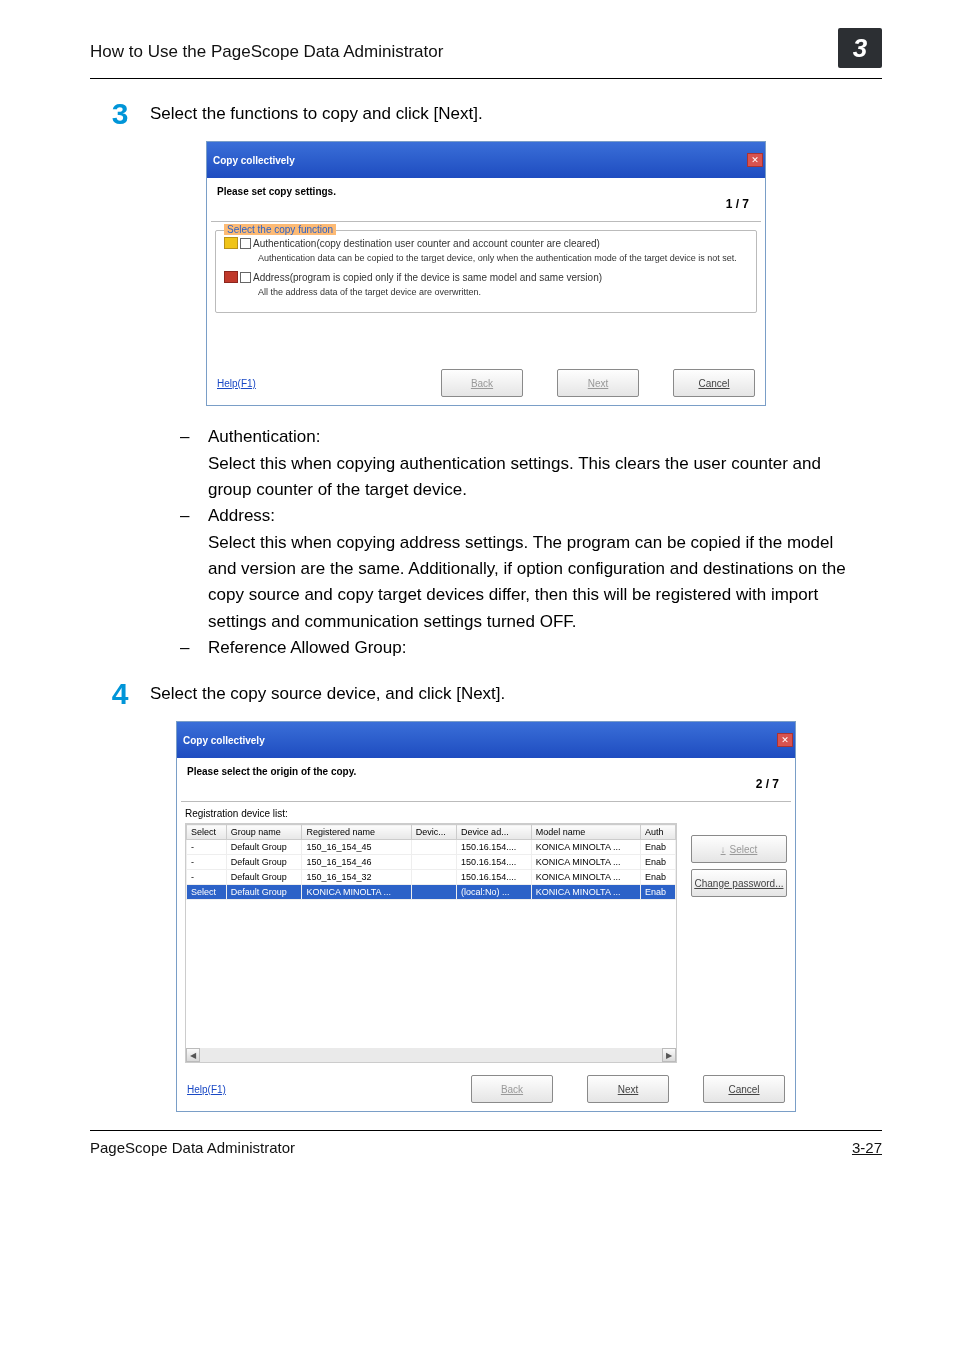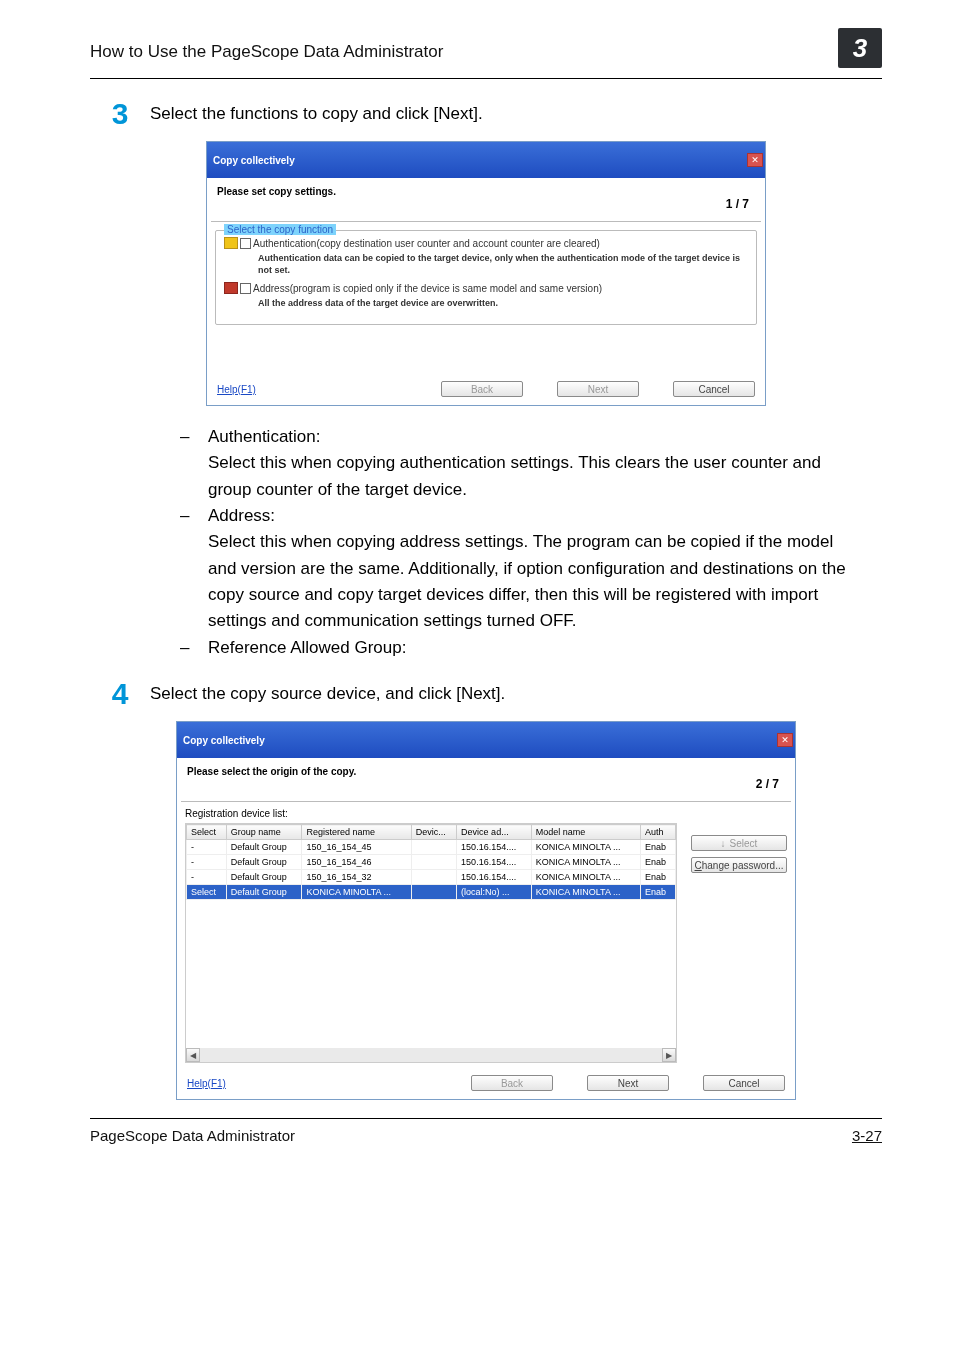--- a/index.html
+++ b/index.html
@@ -25,33 +25,33 @@
   .dlg-titlebar { height: 36px; background: linear-gradient(#3a6fd8, #1e4cc0); display:flex; align-items:center; padding: 0 2px 0 6px; }
   .dlg-title { color: #fff; font-weight: 700; font-size: 10px; }
   .dlg-close { margin-left:auto; width:16px; height:14px; background:#d9534f; border:1px solid #a33; display:flex; align-items:center; justify-content:center; color:#fff; font-size:9px; line-height:1;}
   .dlg-content { padding: 0; }
   .dlg-head { padding: 8px 10px 10px 10px; display:flex;flex-direction:column; }
   .dlg-head-text { font-size: 10px; font-weight:700; }
   .dlg-count { margin-left:auto; font-size:12px; font-weight:700; color:#000; padding-right:6px;}
   .dlg-sep { height:1px; background:#bbb; margin: 0 4px; }
   .dlg-section { padding: 4px 8px 0 8px; }
   .fs { border:1px solid #bbb; border-radius:2px; margin: 4px 0 8px 0; padding: 6px 8px 8px 8px; position:relative; }
-  .fs-legend { position:absolute; top:-7px; left:8px; background:#7dd3fc; padding: 0 3px; font-size:10px; color:#2d63c7; }
+  .fs-legend { position:absolute; top:-7px; left:8px; background:#fdba74; padding: 0 3px; font-size:10px; color:#2d63c7; }
   .chkline { display:flex; align-items:flex-end; gap:2px; margin-bottom:4px; }
   .micon { width:14px; height:12px; display:inline-block; border:1px solid #ccc; background:#eee; flex:0 0 auto; }
   .micon.red { background:#c0392b; border-color:#8c261e; }
   .micon.green { background:#f0c419; border-color:#b8911a; }
   .micon.orange { background:#e84e3c; border-color:#a83225; }
   .chkbox { width:11px; height:11px; border:1px solid #666; background:#fff; flex:0 0 auto; margin-top:1px; }
   .chklbl { font-size:10px; color:#333; }
-  .subnote { font-size:9px; color:#333; margin-left:34px; margin-bottom:6px; line-height:1.3;font-weight:bold; }
+  .subnote { font-size:9px; color:#333; margin-left:34px; margin-bottom:6px; line-height:1.3; }
   .dlg-footer { display:flex; align-items:center; padding: 6px 10px 8px 10px; margin-top: 50px; gap: 28px; }
   .helplink { color:#1a49c5; text-decoration:underline; font-size:10px; }
   .dlg-footer .spacer { flex:1; }
-  .dlg-btn { font-size:10px; width:82px; height:16px; border:1px solid #8a8a8a; background:linear-gradient(#fefefe,#e5e5e5); border-radius:2px; margin-left:6px; display:inline-flex; align-items:center; justify-content:center; color:#444;}
+  .dlg-btn { font-size:10px; width:82px; height:28px; border:1px solid #8a8a8a; background:linear-gradient(#fefefe,#e5e5e5); border-radius:2px; margin-left:6px; display:inline-flex; align-items:center; justify-content:center; color:#444;text-decoration:underline;}
   .dlg-btn.disabled { color:#999; }
 
   
   .tbl-wrap { border:1px solid #ccc; margin: 4px 8px 0 8px; background:#fff; height:240px; position:relative; overflow:hidden;}
   .tbl { width:100%; border-collapse:collapse; font-size:9px; }
   .tbl th { background: linear-gradient(#fcfcfc,#e7e7e7); border:1px solid #ccc; padding:2px 4px; font-weight:400; text-align:left; white-space:nowrap;}
   .tbl td { border:1px solid #eee; padding:2px 4px; white-space:nowrap;}
   .tbl tr.selected td { background:#2c62c8; color:#fff; }
   .tbl-scroll { position:absolute; left:0; right:0; bottom:0; height:14px; background:#eaeaea; display:flex; align-items:center;}
   .tbl-scroll .lar, .tbl-scroll .rar { width:14px; height:14px; background:linear-gradient(#fafafa,#d9d9d9); border:1px solid #bbb; display:flex; align-items:center; justify-content:center; font-size:8px; color:#555;}

